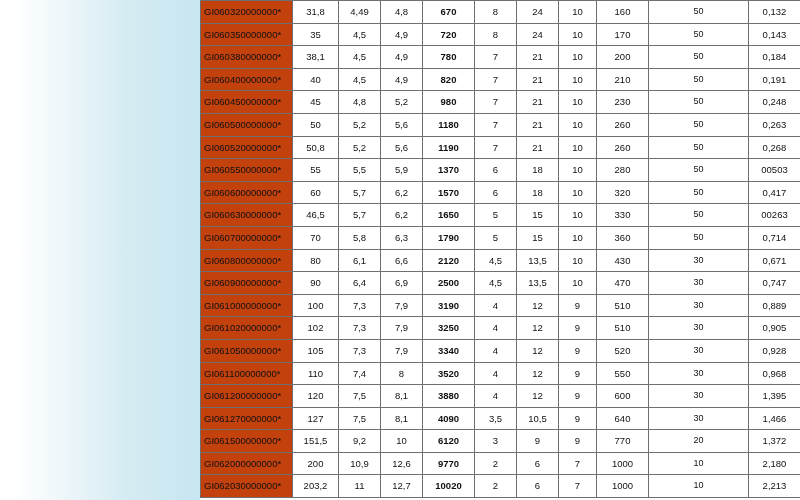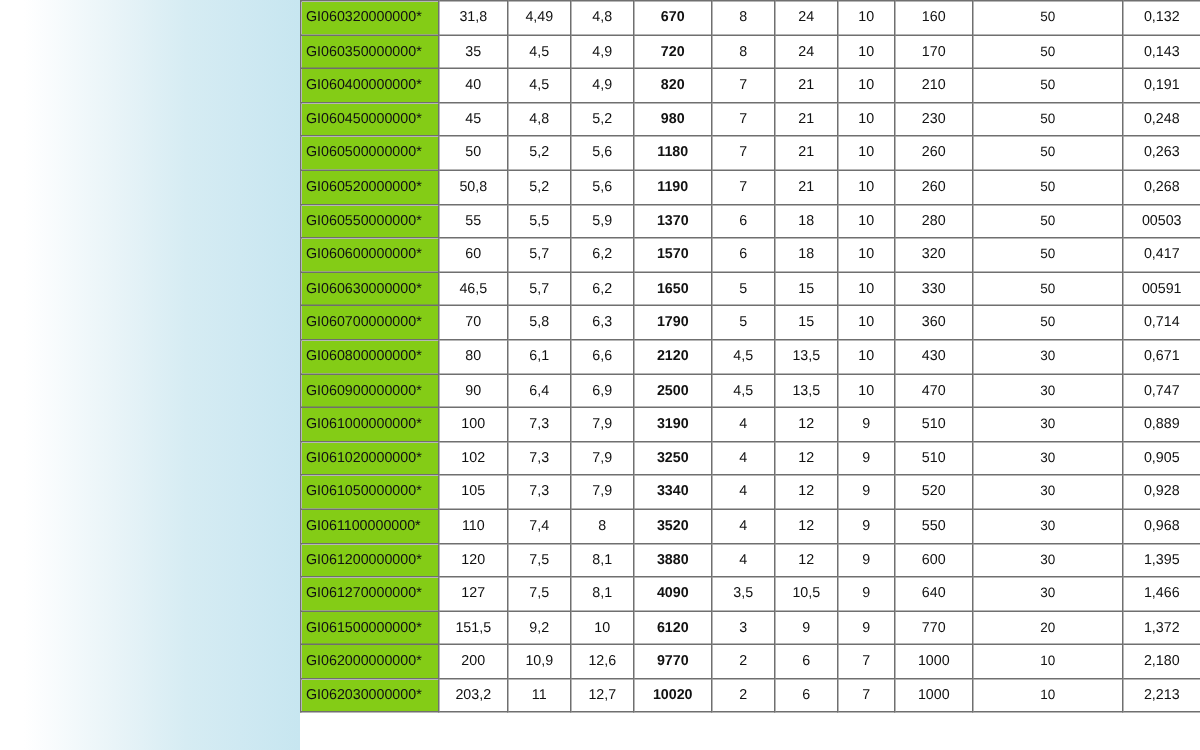--- a/index.html
+++ b/index.html
@@ -63,21 +63,21 @@
   col.c3 { width: 42px; }
   col.c4 { width: 52px; }
   col.c5 { width: 42px; }
   col.c6 { width: 42px; }
   col.c7 { width: 38px; }
   col.c8 { width: 52px; }
   col.c9 { width: 100px; }
   col.c10 { width: 52px; }
 
   td.code {
-    background: #84cc16;
+    background: #c2410c;
     text-align: left;
     padding-left: 4px;
     font-size: 9.5px;
   }
   td.num {
     text-align: center;
   }
   td.bold {
     text-align: center;
     font-weight: bold;
@@ -133,20 +133,33 @@
             <td class="num">4,9</td>
             <td class="bold">720</td>
             <td class="num">8</td>
             <td class="num">24</td>
             <td class="num">10</td>
             <td class="num">170</td>
             <td class="note">50</td>
             <td class="last">0,143</td>
           </tr>
           <tr>
+            <td class="code">GI060380000000*</td>
+            <td class="num">38,1</td>
+            <td class="num">4,5</td>
+            <td class="num">4,9</td>
+            <td class="bold">780</td>
+            <td class="num">7</td>
+            <td class="num">21</td>
+            <td class="num">10</td>
+            <td class="num">200</td>
+            <td class="note">50</td>
+            <td class="last">0,184</td>
+          </tr>
+          <tr>
             <td class="code">GI060400000000*</td>
             <td class="num">40</td>
             <td class="num">4,5</td>
             <td class="num">4,9</td>
             <td class="bold">820</td>
             <td class="num">7</td>
             <td class="num">21</td>
             <td class="num">10</td>
             <td class="num">210</td>
             <td class="note">50</td>
@@ -221,21 +234,21 @@
             <td class="code">GI060630000000*</td>
             <td class="num">46,5</td>
             <td class="num">5,7</td>
             <td class="num">6,2</td>
             <td class="bold">1650</td>
             <td class="num">5</td>
             <td class="num">15</td>
             <td class="num">10</td>
             <td class="num">330</td>
             <td class="note">50</td>
-            <td class="last">00591</td>
+            <td class="last">00263</td>
           </tr>
           <tr>
             <td class="code">GI060700000000*</td>
             <td class="num">70</td>
             <td class="num">5,8</td>
             <td class="num">6,3</td>
             <td class="bold">1790</td>
             <td class="num">5</td>
             <td class="num">15</td>
             <td class="num">10</td>

